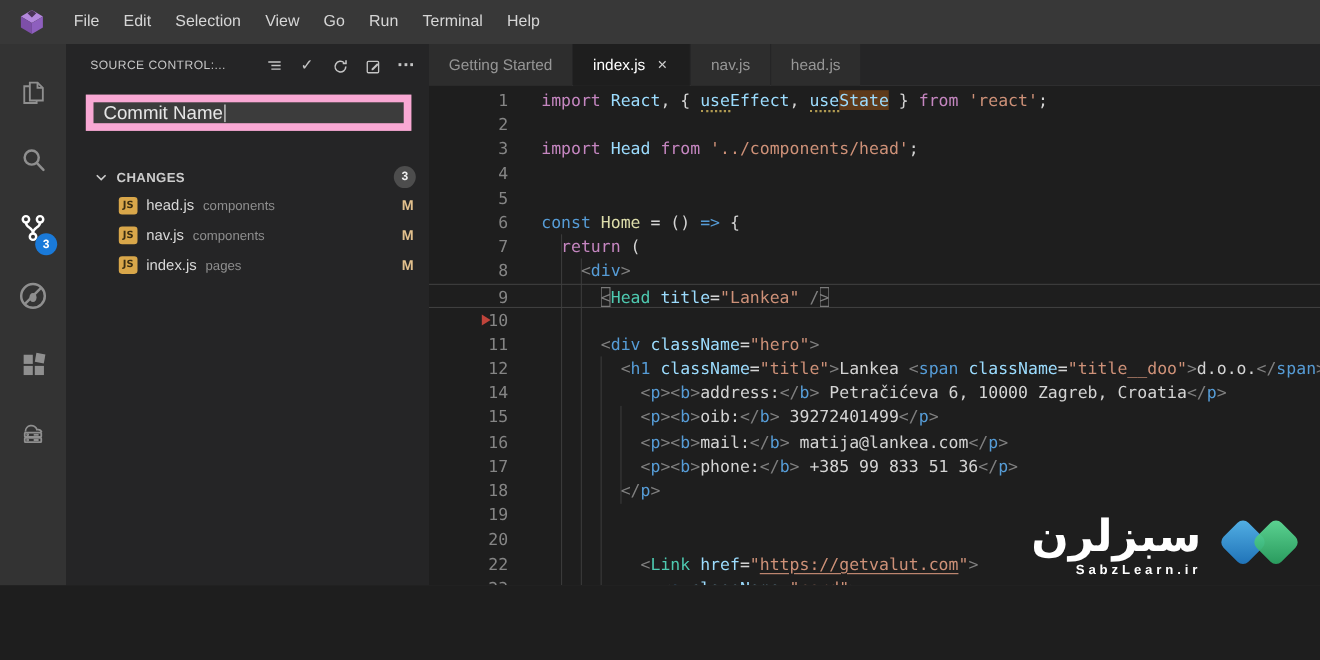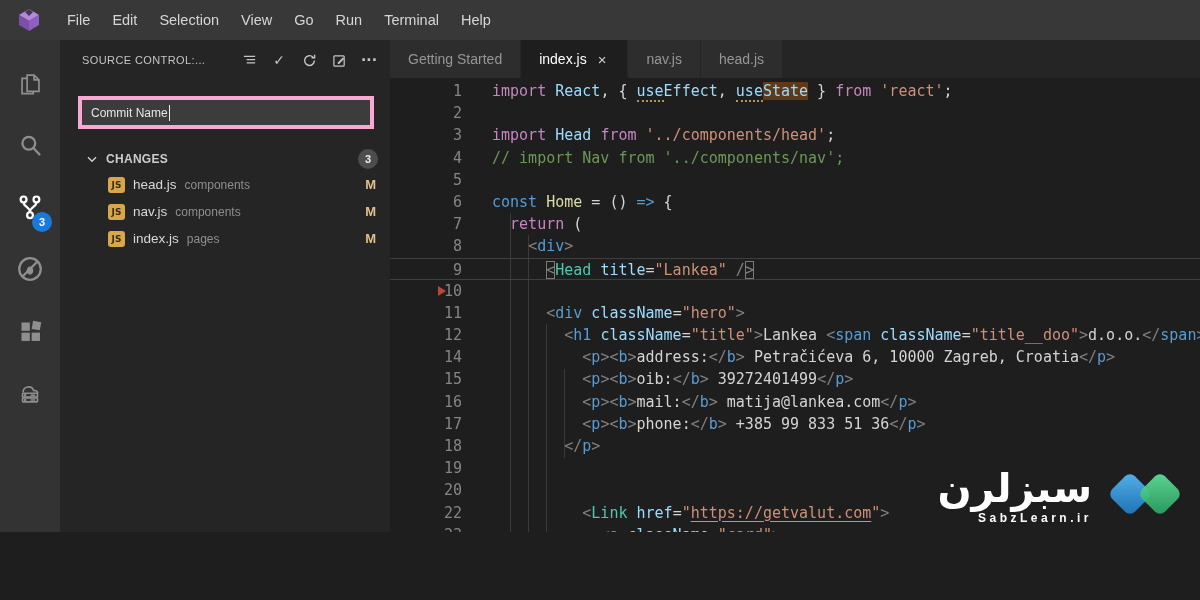--- a/index.html
+++ b/index.html
@@ -33,26 +33,26 @@
   .sidebar {
     position:absolute; left:60px; top:40px; width:330px; height:560px;
     background:#252526; color:#cccccc;
   }
   .sb-header { display:flex; align-items:center; height:40px; padding:0 10px 0 22px; }
   .sb-title { font-size:11px; letter-spacing:.4px; color:#c5c5c5; flex:1; white-space:nowrap; overflow:hidden; }
   .sb-icons { display:flex; align-items:center; gap:8px; }
   .sb-icon { width:22px; height:22px; display:flex; align-items:center; justify-content:center; color:#c5c5c5; border-radius:4px; cursor:default; }
   .sb-icon .glyph { font-size:14px; font-weight:bold; font-family:"DejaVu Sans",sans-serif; }
   .commit-input {
-    margin:16px 16px 0 18px; height:33px; background:#3c3c3c;
-    border:4px solid #f9a8d4; display:flex; align-items:center; padding:0 9px;
-    font-size:12px; color:#e6e6e6; cursor:text;
+    margin:6px 16px 0 18px; height:33px; background:#3c3c3c;
+    border:7px solid #f9a8d4; display:flex; align-items:center; padding:0 9px;
+    font-size:17px; color:#e6e6e6; cursor:text;
   }
   .caret { display:inline-block; width:1px; height:16px; background:#eeeeee; margin-left:1px; }
-  .changes-header { display:flex; align-items:center; height:24px; margin-top:18px; padding:0 12px 0 27px; font-weight:bold; }
+  .changes-header { display:flex; align-items:center; height:24px; margin-top:30px; padding:0 12px 0 27px; font-weight:bold; }
   .chev { width:10px; height:10px; margin-right:9px; display:flex; align-items:center; }
   .changes-label { font-size:12px; color:#cccccc; flex:1; letter-spacing:.3px; }
   .changes-badge {
     min-width:20px; height:20px; border-radius:10px; background:#4d4d4d; color:#efefef;
     font-size:11px; font-weight:bold; display:flex; align-items:center; justify-content:center;
   }
   .file-row { display:flex; align-items:center; height:27px; padding:0 14px 0 48px; cursor:default; }
   .js-badge {
     width:17px; height:16px; border-radius:3px; background:#d9a74a; color:#3b2e12;
     font-size:9px; font-weight:bold; display:flex; align-items:center; justify-content:center;
@@ -282,21 +282,21 @@
 
   <div class="editor">
     <div class="iguide" style="left:120px; top:135px; bottom:0;"></div>
     <div class="iguide" style="left:138px; top:157px; bottom:0;"></div>
     <div class="iguide" style="left:156px; top:246px; bottom:0;"></div>
     <div class="iguide" style="left:174px; top:291px; height:89px;"></div>
     <div class="codelines" id="code-lines">
         <div class="crow"><span class="lnum">1</span><span class="ccode"><span class="tk-k">import</span><span class="tk-w"> </span><span class="tk-v">React</span><span class="tk-w">, { </span><span class="tk-vd">use</span><span class="tk-v">Effect</span><span class="tk-w">, </span><span class="tk-vd">use</span><span class="tk-vh">State</span><span class="tk-w"> } </span><span class="tk-k">from</span><span class="tk-w"> </span><span class="tk-s">'react'</span><span class="tk-w">;</span></span></div>
         <div class="crow"><span class="lnum">2</span></div>
         <div class="crow"><span class="lnum">3</span><span class="ccode"><span class="tk-k">import</span><span class="tk-w"> </span><span class="tk-v">Head</span><span class="tk-w"> </span><span class="tk-k">from</span><span class="tk-w"> </span><span class="tk-s">'../components/head'</span><span class="tk-w">;</span></span></div>
-        <div class="crow"><span class="lnum">4</span><span class="ccode"><span class="tk-c">// import Nav from '../components/nav';</span></span></div>
+        <div class="crow"><span class="lnum">4</span></div>
         <div class="crow"><span class="lnum">5</span><span class="ccode"></span></div>
         <div class="crow"><span class="lnum">6</span><span class="ccode"><span class="tk-b">const</span><span class="tk-w"> </span><span class="tk-f">Home</span><span class="tk-w"> = () </span><span class="tk-b">=&gt;</span><span class="tk-w"> {</span></span></div>
         <div class="crow"><span class="lnum">7</span><span class="ccode">  <span class="tk-k">return</span><span class="tk-w"> (</span></span></div>
         <div class="crow"><span class="lnum">8</span><span class="ccode">    <span class="tk-g">&lt;</span><span class="tk-t">div</span><span class="tk-g">&gt;</span></span></div>
         <div class="crow current"><span class="lnum">9</span><span class="ccode">      <span class="tk-gb">&lt;</span><span class="tk-comp">Head</span><span class="tk-w"> </span><span class="tk-v">title</span><span class="tk-w">=</span><span class="tk-s">"Lankea"</span><span class="tk-w"> </span><span class="tk-g">/</span><span class="tk-gb">&gt;</span></span></div>
         <div class="crow"><span class="gutter-marker"></span><span class="lnum">10</span><span class="ccode"></span></div>
         <div class="crow"><span class="lnum">11</span><span class="ccode">      <span class="tk-g">&lt;</span><span class="tk-t">div</span><span class="tk-w"> </span><span class="tk-v">className</span><span class="tk-w">=</span><span class="tk-s">"hero"</span><span class="tk-g">&gt;</span></span></div>
         <div class="crow"><span class="lnum">12</span><span class="ccode">        <span class="tk-g">&lt;</span><span class="tk-t">h1</span><span class="tk-w"> </span><span class="tk-v">className</span><span class="tk-w">=</span><span class="tk-s">"title"</span><span class="tk-g">&gt;</span><span class="tk-x">Lankea </span><span class="tk-g">&lt;</span><span class="tk-t">span</span><span class="tk-w"> </span><span class="tk-v">className</span><span class="tk-w">=</span><span class="tk-s">"title__doo"</span><span class="tk-g">&gt;</span><span class="tk-x">d.o.o.</span><span class="tk-g">&lt;/</span><span class="tk-t">span</span><span class="tk-g">&gt;</span></span></div>
         <div class="crow"><span class="lnum">14</span><span class="ccode">          <span class="tk-g">&lt;</span><span class="tk-t">p</span><span class="tk-g">&gt;&lt;</span><span class="tk-t">b</span><span class="tk-g">&gt;</span><span class="tk-x">address:</span><span class="tk-g">&lt;/</span><span class="tk-t">b</span><span class="tk-g">&gt;</span><span class="tk-x"> Petračićeva 6, 10000 Zagreb, Croatia</span><span class="tk-g">&lt;/</span><span class="tk-t">p</span><span class="tk-g">&gt;</span></span></div>
         <div class="crow"><span class="lnum">15</span><span class="ccode">          <span class="tk-g">&lt;</span><span class="tk-t">p</span><span class="tk-g">&gt;&lt;</span><span class="tk-t">b</span><span class="tk-g">&gt;</span><span class="tk-x">oib:</span><span class="tk-g">&lt;/</span><span class="tk-t">b</span><span class="tk-g">&gt;</span><span class="tk-x"> 39272401499</span><span class="tk-g">&lt;/</span><span class="tk-t">p</span><span class="tk-g">&gt;</span></span></div>

